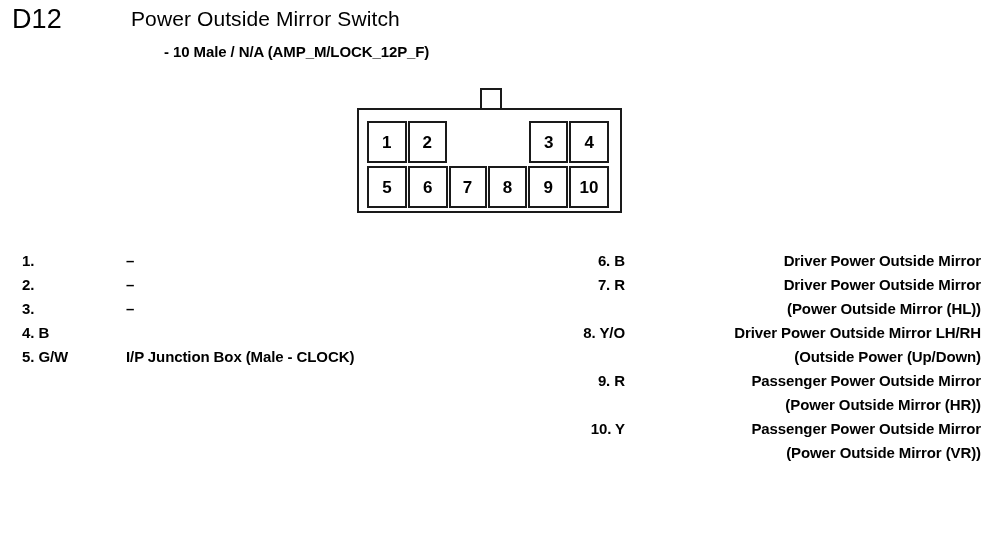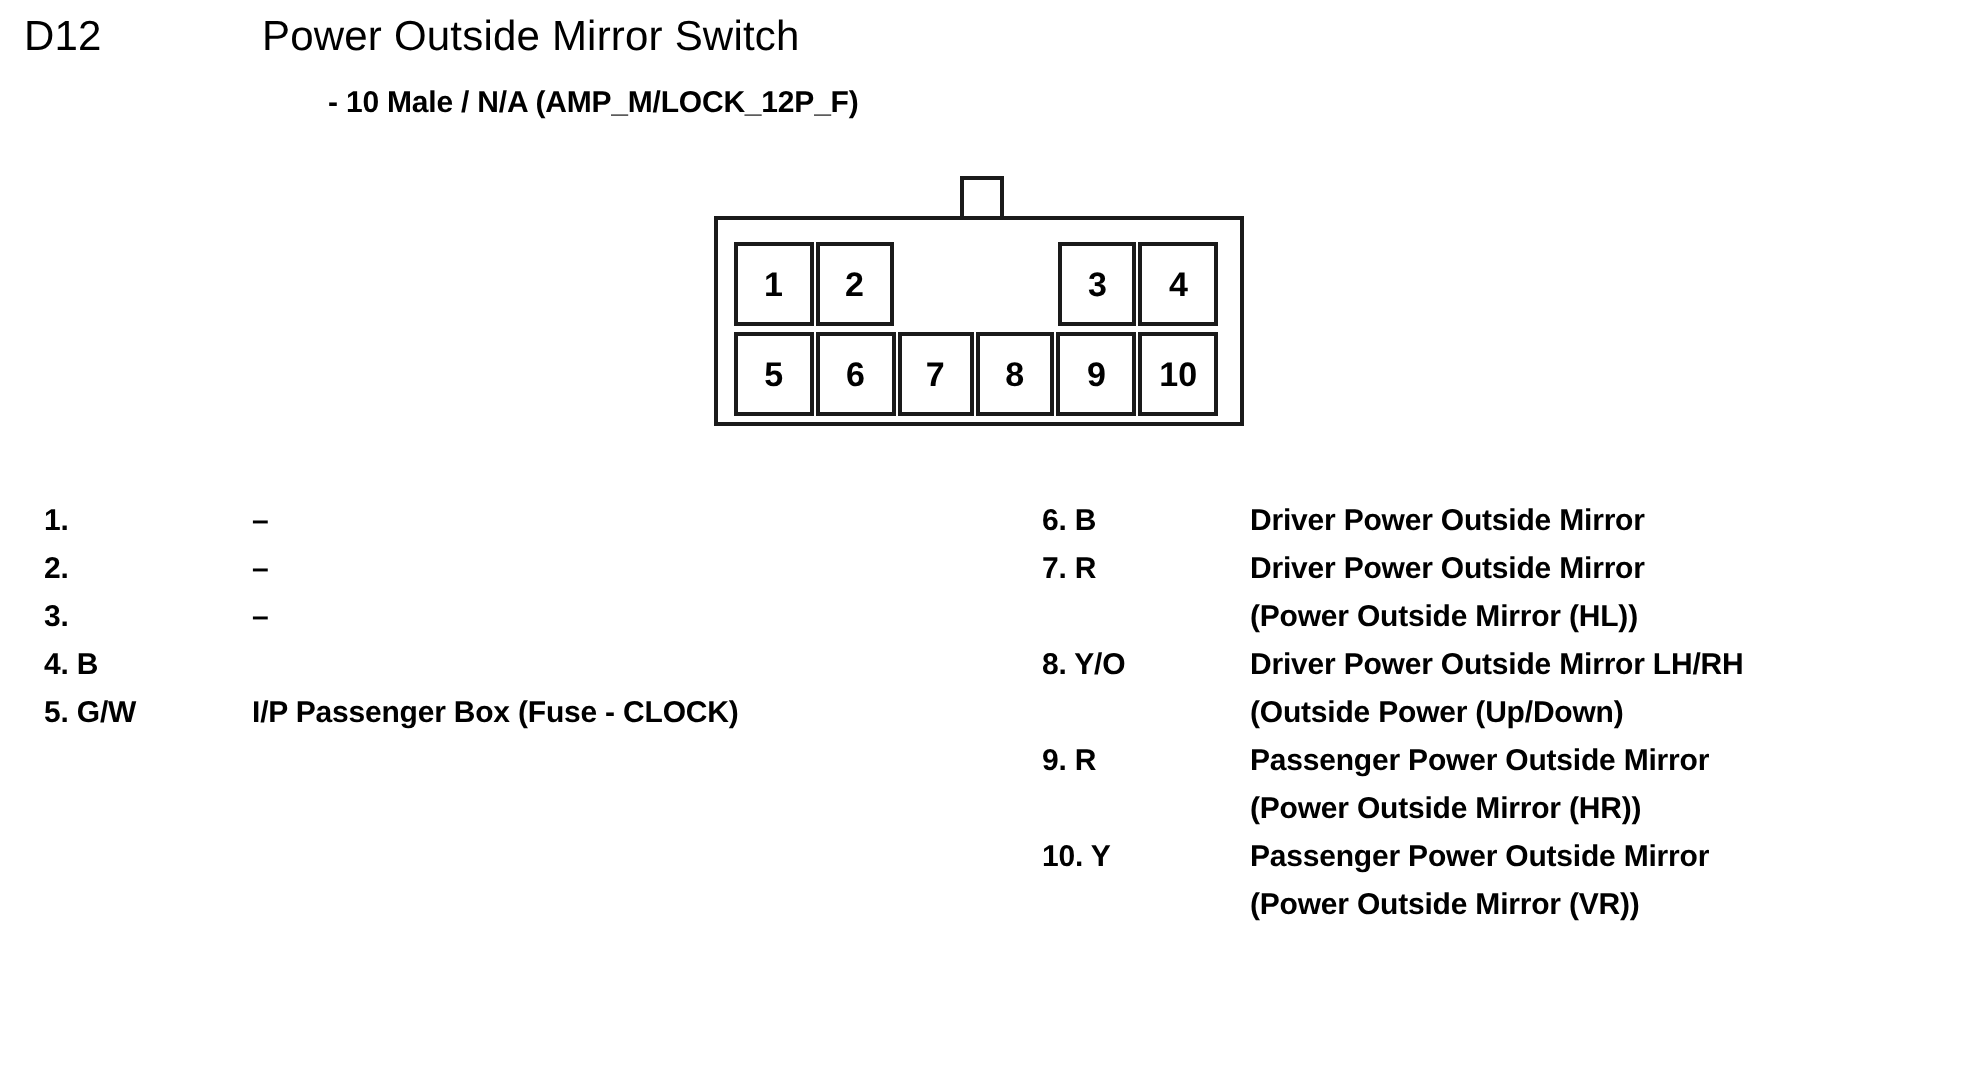--- a/index.html
+++ b/index.html
@@ -14,21 +14,21 @@
     font-family: "Liberation Sans", sans-serif;
     color: #000000;
     overflow: hidden;
   }
 
   
   #header-code {
     position: absolute;
     left: 12px;
     top: 6px;
-    font-size: 21px;
+    font-size: 27px;
     line-height: 26px;
     letter-spacing: 0.1px;
   }
   #header-title {
     position: absolute;
     left: 131px;
     top: 6px;
     font-size: 21px;
     line-height: 26px;
     letter-spacing: 0.1px;
@@ -111,21 +111,21 @@
   .gap-w { width: 82px; }
 
   
   .pinlist {
     position: absolute;
     font-size: 15px;
     font-weight: bold;
     letter-spacing: -0.1px;
   }
   #pinlist-left  { left: 22px;  top: 252px; width: 470px; }
-  #pinlist-right { left: 521px; top: 252px; width: 460px; }
+  #pinlist-right { left: 521px; top: 252px; width: 460px; text-align: right; }
 
   .pin-entry {
     display: block;
   }
   .pin-line {
     display: flex;
     height: 24px;
     align-items: flex-start;
   }
   .pin-num {
@@ -201,21 +201,21 @@
 
   <div class="pin-entry">
     <div class="pin-line">
       <span class="pin-num">4. B</span>
     </div>
   </div>
 
   <div class="pin-entry">
     <div class="pin-line">
       <span class="pin-num">5. G/W</span>
-      <span class="pin-desc">I/P Passenger Box (Fuse - CLOCK)</span>
+      <span class="pin-desc">I/P Junction Box (Male - CLOCK)</span>
     </div>
   </div>
 
 </div>
 
 <div class="pinlist" id="pinlist-right">
 
   <div class="pin-entry">
     <div class="pin-line">
       <span class="pin-num">6. B</span>

